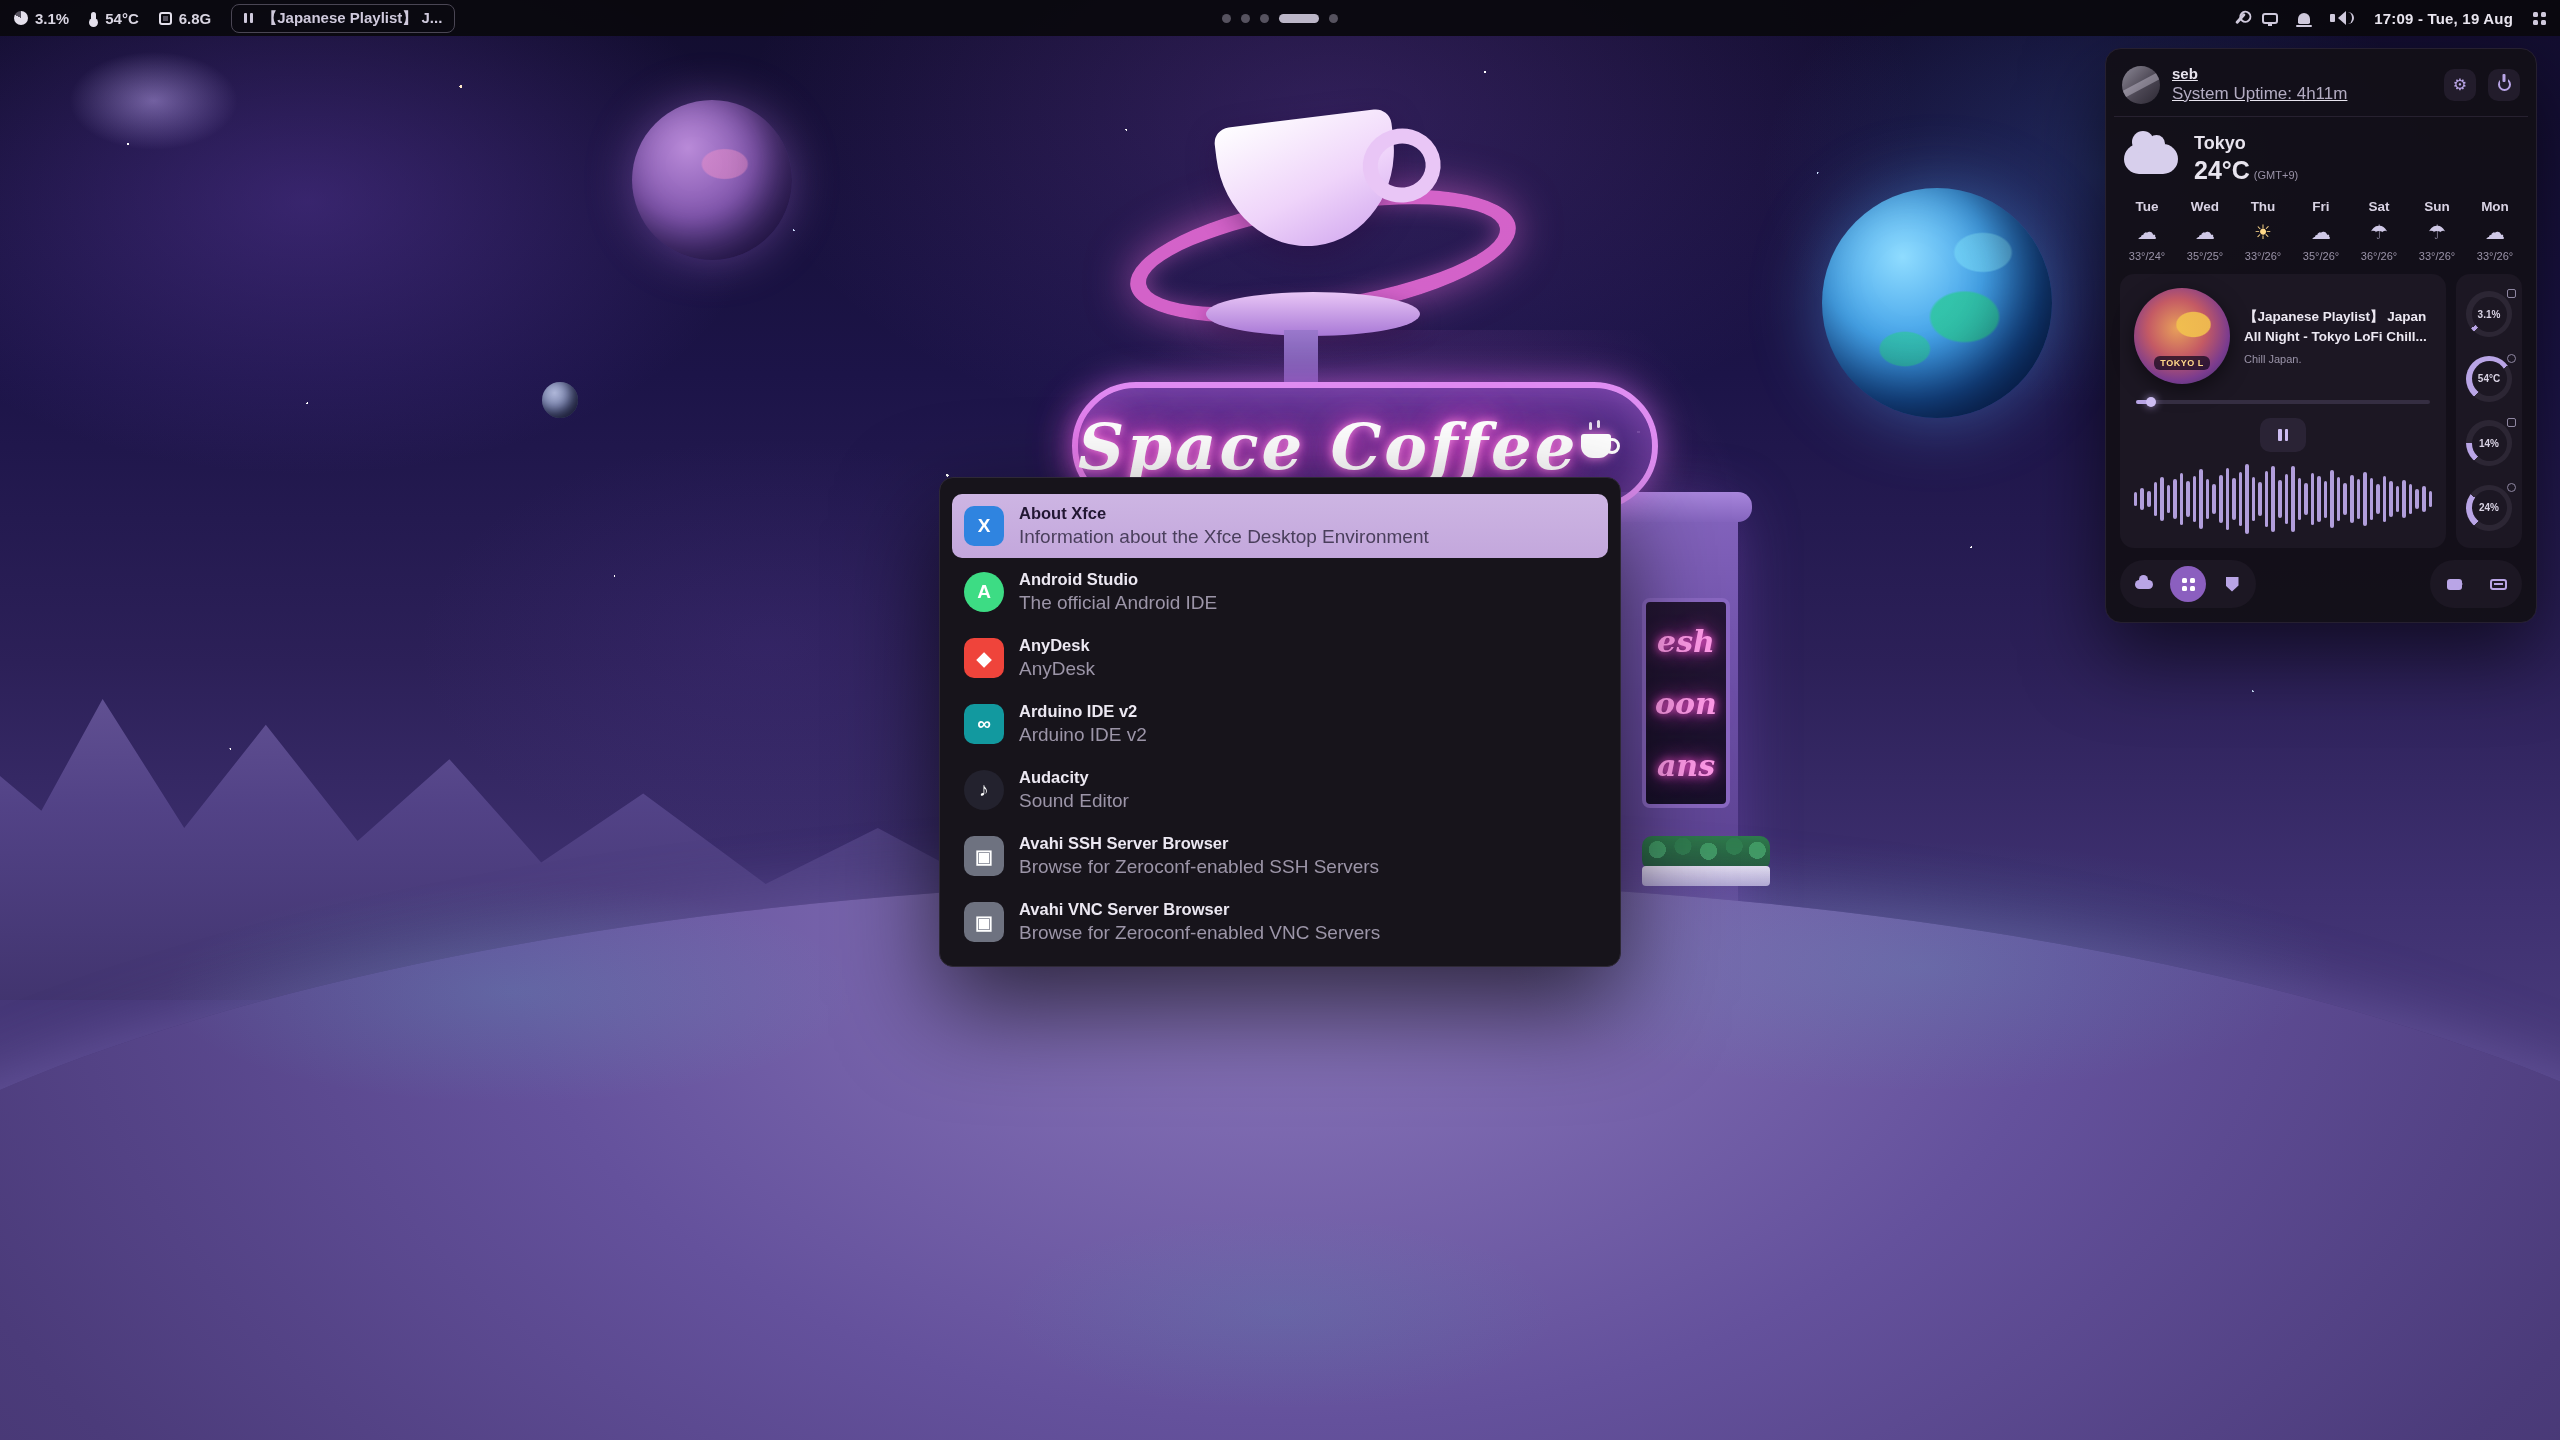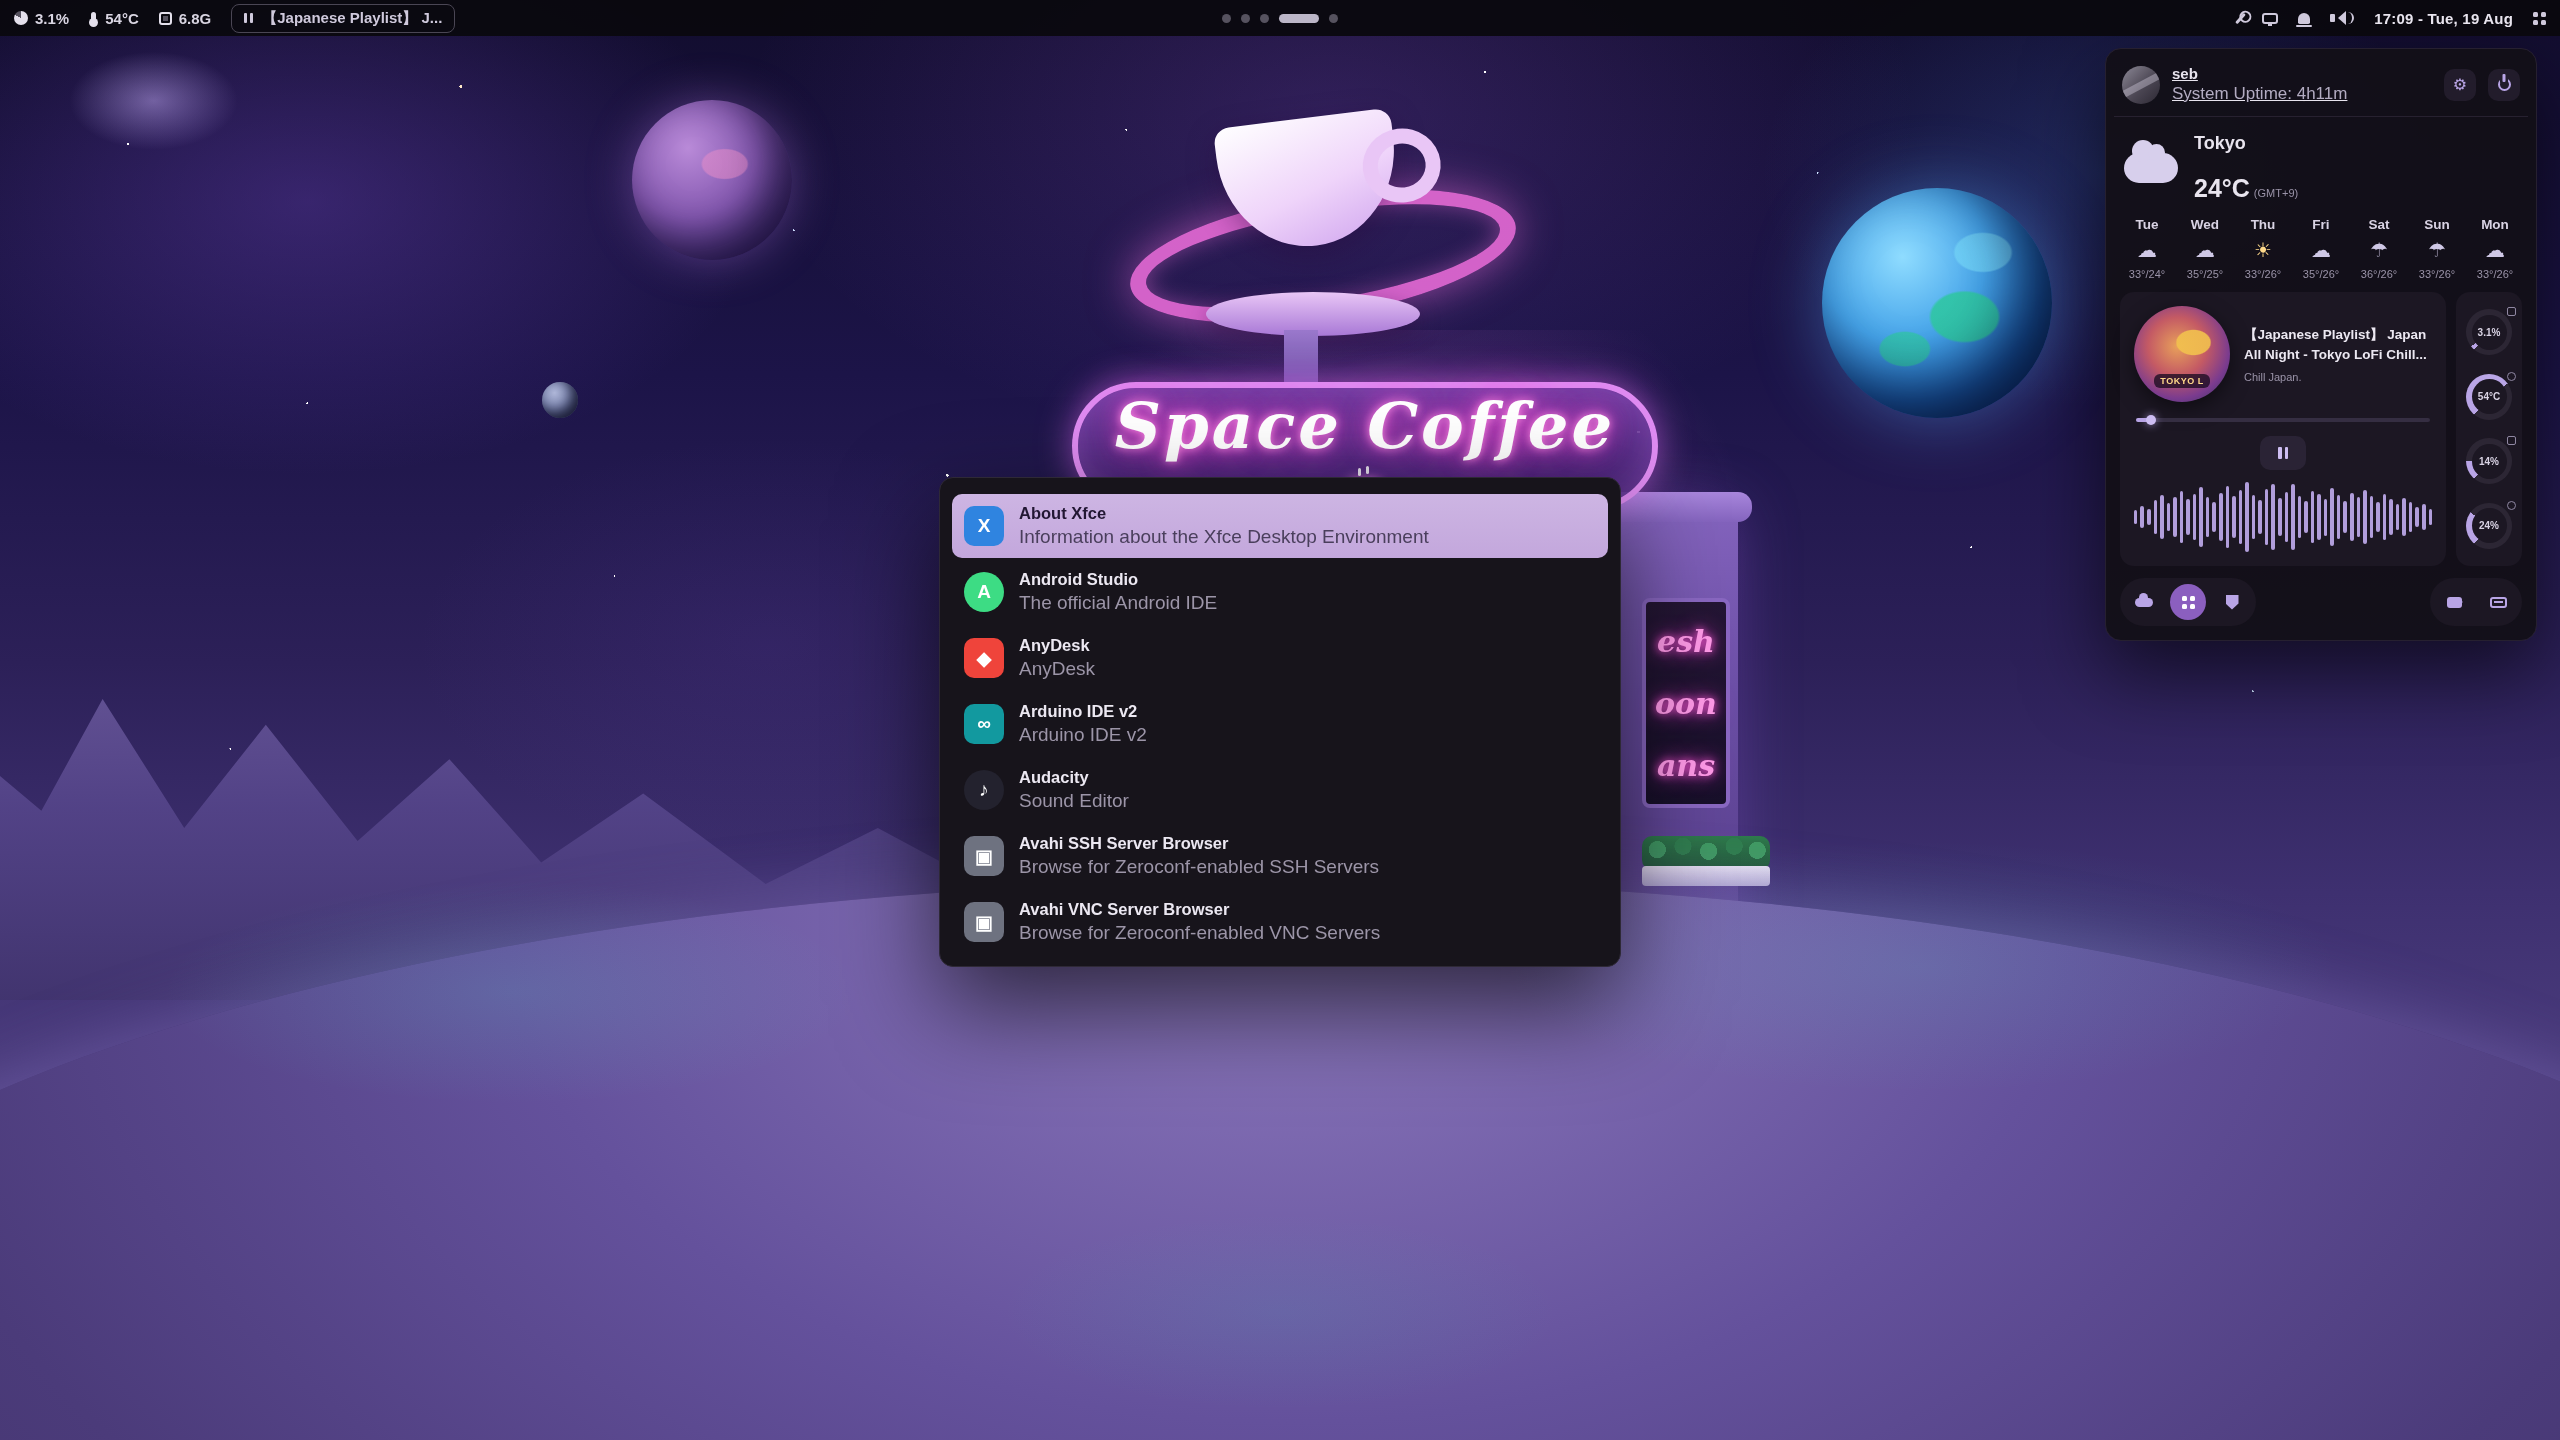--- a/index.html
+++ b/index.html
@@ -78,21 +78,21 @@
     box-shadow:0 10px 30px rgba(40,10,60,.4); }
   .saturn-cup::after { content:""; position:absolute; right:-44px; top:22px; width:48px; height:44px;
     border:15px solid #e9c6f6; border-radius:50%; }
   .saucer { position:absolute; left:1206px; top:292px; width:214px; height:44px; border-radius:50%;
     background:linear-gradient(180deg,#e9c6f6,#a878d6); box-shadow:0 8px 22px rgba(40,10,60,.45); }
   .sign-pole { position:absolute; left:1284px; top:330px; width:34px; height:58px;
     background:linear-gradient(180deg,#9a78cc,#6a4ea2); }
   .sign { position:absolute; left:1072px; top:382px; width:586px; height:128px; border-radius:70px;
     border:6px solid #df8df2; background:linear-gradient(180deg, rgba(96,54,150,.88), rgba(62,32,112,.88));
     box-shadow:0 0 34px rgba(214,106,236,.6), inset 0 0 44px rgba(225,130,255,.35);
-    display:flex; align-items:center; justify-content:space-between; gap:2px;flex-direction:column; }
+    display:flex; align-items:center; justify-content:flex-start; gap:2px; }
   .sign-text { font-family:"DejaVu Serif", serif; font-style:italic; font-weight:bold;
     font-size:64px; letter-spacing:3px; color:#fff;
     text-shadow:0 0 10px #ff8ae6, 0 0 26px #ff4fd8, 0 0 52px #e03cc8; }
   .cup-small { position:relative; width:30px; height:24px; background:#fff;
     border-radius:3px 3px 12px 12px; box-shadow:0 0 12px #ff8ae6; }
   .cup-small::after { content:""; position:absolute; right:-9px; top:4px; width:10px; height:10px;
     border:3px solid #fff; border-radius:50%; }
   .cup-small::before { content:""; position:absolute; left:8px; top:-12px; width:3px; height:8px;
     background:#fff; border-radius:2px; box-shadow:8px -2px 0 #fff; opacity:.85; }
   .building { position:absolute; left:1108px; top:506px; width:630px; height:470px;
@@ -202,21 +202,21 @@
   .power::after { content:""; position:absolute; left:50%; top:-6px; transform:translateX(-50%);
     width:3px; height:8px; background:#b9a5e6; box-shadow:0 0 0 2.5px #221c2b; border-radius:1px; }
   .divider { height:1px; background:#272130; margin:2px -6px 10px; }
   .weather-head { display:flex; align-items:center; gap:16px; padding:6px 4px 14px; }
   .big-cloud { position:relative; width:54px; height:30px; background:#d7cfec; border-radius:16px; flex:0 0 auto; }
   .big-cloud::before { content:""; position:absolute; left:8px; top:-13px; width:22px; height:22px;
     background:#d7cfec; border-radius:50%; }
   .big-cloud::after { content:""; position:absolute; left:24px; top:-9px; width:17px; height:17px;
     background:#d7cfec; border-radius:50%; }
   .w-city { font-size:18px; font-weight:700; }
-  .w-temp { font-size:25px; font-weight:700; margin-top:20px; }
+  .w-temp { font-size:25px; font-weight:700; margin-top:2px; }
   .w-tz { font-size:11px; font-weight:400; color:#9a93a8; margin-left:4px; }
   .forecast { display:grid; grid-template-columns:repeat(7,1fr); gap:4px; padding:0 0 12px; }
   .fc { display:flex; flex-direction:column; align-items:center; gap:8px; }
   .fc-day { font-size:13.5px; font-weight:700; color:#d9d3e4; }
   .fc-icon { font-size:20px; line-height:1; color:#cfc8e6; }
   .fc-icon.wi-sun { color:#ffd98a; }
   .fc-temp { font-size:11px; color:#9a93a8; white-space:nowrap; }
   .player-area { display:flex; gap:10px; }
   .player-card { flex:1; background:#1c1723; border-radius:14px; padding:14px 14px 12px; min-width:0; }
   .art-row { display:flex; gap:14px; align-items:center; }

